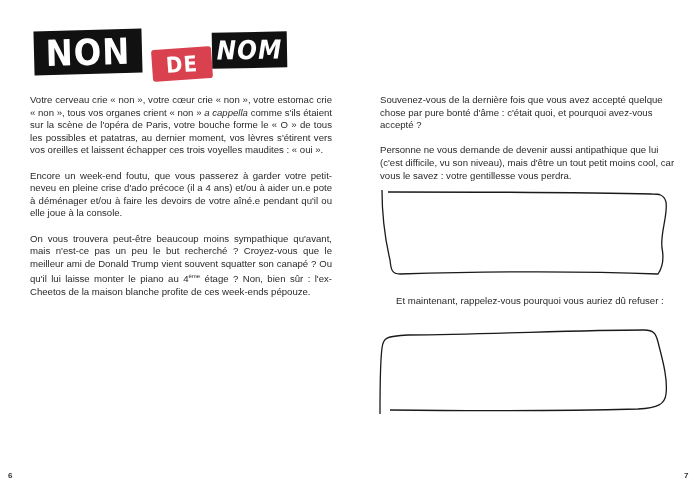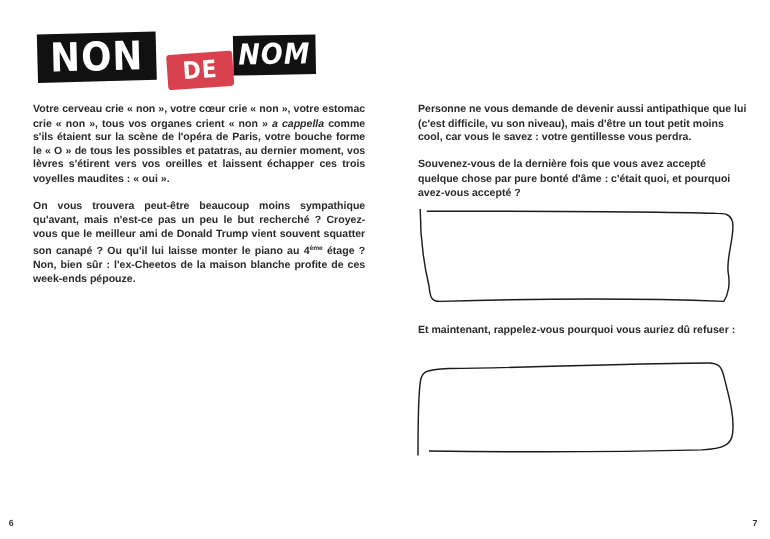--- a/index.html
+++ b/index.html
@@ -11,50 +11,51 @@
   .logo .block {
     position: absolute; background: #111; color: #fff;
     font-family: "DejaVu Sans", sans-serif; font-weight: bold; font-stretch: condensed;
     letter-spacing: 1px; display: flex; align-items: center; justify-content: center;
   }
   .logo .non { left: 0; top: 4px; width: 108px; height: 44px; font-size: 36px; transform: rotate(-1.5deg); }
   .logo .de  { left: 118px; top: 22px; width: 60px; height: 32px; background: #d8414d; font-size: 22px; transform: rotate(-4deg); border-radius: 3px; }
   .logo .nom { left: 178px; top: 6px; width: 75px; height: 36px; font-size: 26px; font-style: italic; transform: rotate(-1deg); }
 
   .page-text { position: absolute; font-size: 9.6px; line-height: 12.6px; color: #2a2a2a; }
-  .page-text p { margin: 0 0 12.6px 0; font-weight: bold; }
+  .page-text p { margin: 0 0 12.6px 0; }
   .left  { left: 30px; top: 94px; width: 302px; text-align: justify; }
   .right { left: 380px; top: 94px; width: 300px; }
-  .right p.exit { position: absolute; top: 201px; white-space: nowrap; }
+  .right p.exit { position: absolute; top: 201px; white-space: nowrap; margin-left: 16px; }
 
   .answer-box { position: absolute; }
   .box1 { left: 378px; top: 188px; width: 292px; height: 88px; }
   .box2 { left: 378px; top: 328px; width: 292px; height: 88px; }
 
   .page-num { position: absolute; top: 471px; font-size: 8px; font-weight: bold; color: #333; }
   .pn-left { left: 8px; }
   .pn-right { left: 684px; }
 </style>
 </head>
 <body>
 
 <div class="logo">
   <div class="block non">NON</div>
   <div class="block de">DE</div>
   <div class="block nom">NOM</div>
 </div>
 
 <div class="page-text left">
   <p><span>Votre cerveau crie « non », votre cœur crie « non », votre estomac crie « non », tous vos organes crient « non » </span><i>a cappella</i><span> comme s'ils étaient sur la scène de l'opéra de Paris, votre bouche forme le « O » de tous les possibles et patatras, au dernier moment, vos lèvres s'étirent vers vos oreilles et laissent échapper ces trois voyelles maudites : « oui ».</span></p>
+  <p>Encore un week-end foutu, que vous passerez à garder votre petit-neveu en pleine crise d'ado précoce (il a 4 ans) et/ou à aider un.e pote à déménager et/ou à faire les devoirs de votre aîné.e pendant qu'il ou elle joue à la console.</p>
   <p><span>On vous trouvera peut-être beaucoup moins sympathique qu'avant, mais n'est-ce pas un peu le but recherché ? Croyez-vous que le meilleur ami de Donald Trump vient souvent squatter son canapé ? Ou qu'il lui laisse monter le piano au 4</span><sup style="font-size:6px">ème</sup><span> étage ? Non, bien sûr : l'ex-Cheetos de la maison blanche profite de ces week-ends pépouze.</span></p>
 </div>
 
 <div class="page-text right">
+  <p>Souvenez-vous de la dernière fois que vous avez accepté quelque chose par pure bonté d'âme : c'était quoi, et pourquoi avez-vous accepté ?</p>
   <p>Personne ne vous demande de devenir aussi antipathique que lui (c'est difficile, vu son niveau), mais d'être un tout petit moins cool, car vous le savez : votre gentillesse vous perdra.</p>
-  <p>Souvenez-vous de la dernière fois que vous avez accepté quelque chose par pure bonté d'âme : c'était quoi, et pourquoi avez-vous accepté ?</p>
   <p class="exit">Et maintenant, rappelez-vous pourquoi vous auriez dû refuser :</p>
 </div>
 
 <svg class="answer-box box1" viewBox="0 0 292 88" xmlns="http://www.w3.org/2000/svg">
   <path d="M4 2 C 4 30, 8 55, 12 72 C 13 82, 14 86, 22 86 C 90 84, 180 82, 280 86 C 284 80, 286 70, 284 60 C 282 45, 290 28, 288 14 C 286 6, 280 6, 274 6 C 200 4, 120 4, 10 4" fill="none" stroke="#1a1a1a" stroke-width="1.3"></path>
 </svg>
 
 <svg class="answer-box box2" viewBox="0 0 292 88" xmlns="http://www.w3.org/2000/svg">
   <path d="M2 86 C 2 60, 2 35, 4 20 C 5 10, 8 8, 30 7 C 120 6, 200 2, 266 2 C 276 2, 278 6, 280 14 C 284 30, 290 50, 288 66 C 287 76, 280 80, 260 81 C 180 83, 90 83, 12 82" fill="none" stroke="#1a1a1a" stroke-width="1.3"></path>
 </svg>

